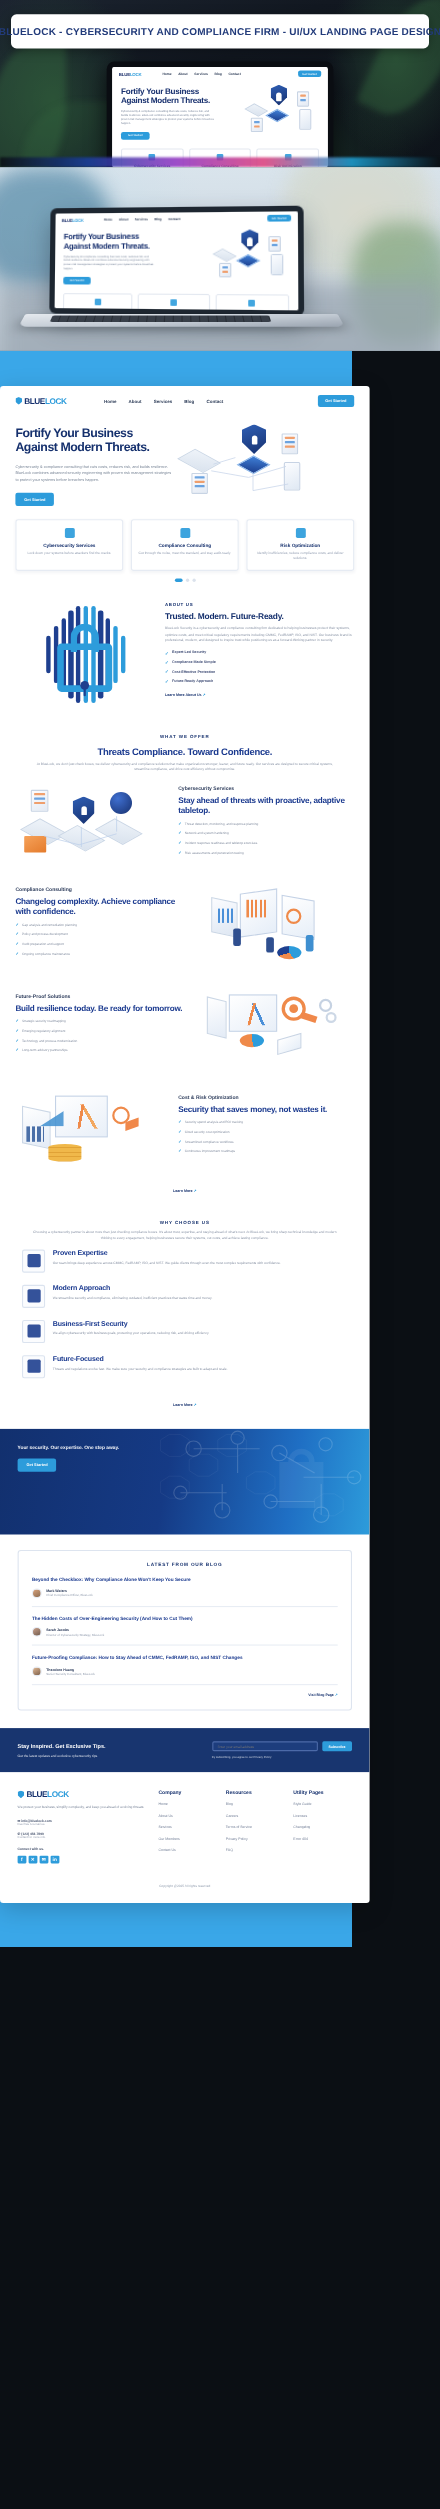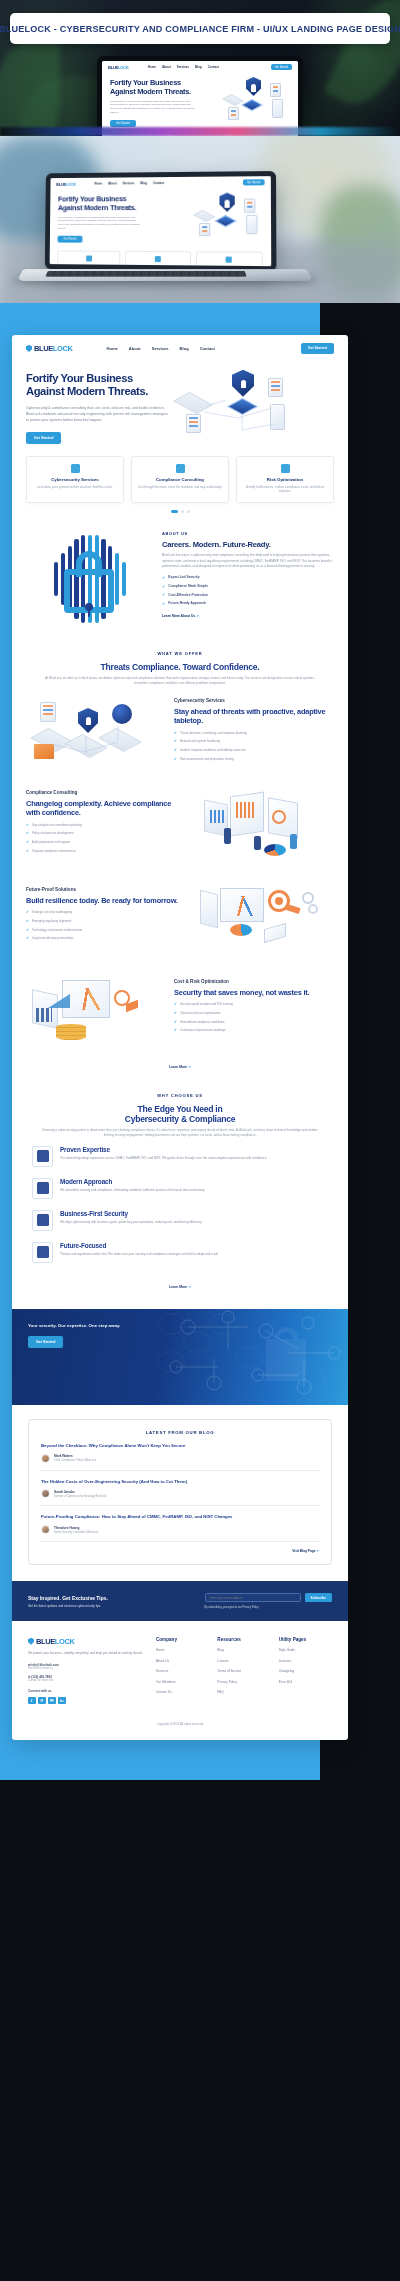--- a/index.html
+++ b/index.html
@@ -6,21 +6,21 @@
   * { box-sizing: border-box; margin: 0; padding: 0; }
   html, body {
     width: 400px;
     background: #0b0f14;
     font-family: "Liberation Sans", sans-serif;
   }
   .page { width: 400px; height: 2281px; position: relative; overflow: hidden; }
 
   
   .shot-dark {
-    position: relative; width: 400px; height: 136px;
+    position: relative; width: 400px; height: 152px;
     background:
       radial-gradient(ellipse 120px 150px at 12% 60%, rgba(46,92,58,.55), transparent 70%),
       radial-gradient(ellipse 90px 130px at 90% 35%, rgba(52,104,66,.45), transparent 70%),
       radial-gradient(ellipse 140px 90px at 70% 95%, rgba(30,60,40,.5), transparent 70%),
       linear-gradient(150deg,#1c2430 0%, #121821 45%, #0d1219 100%);
     overflow: hidden;
   }
   .leaf { position: absolute; background: rgba(60,120,70,.35); border-radius: 60% 5% 60% 5%; filter: blur(3px); }
   .title-bar {
     position: absolute; left: 10px; top: 13px; width: 380px; height: 31px;
@@ -78,21 +78,21 @@
     box-shadow: 0 10px 22px rgba(40,55,70,.42); transform: perspective(500px) rotateY(-6deg) rotateX(2deg);}
   .lap2 .inner { width:100%; height:100%; background:#fff; border-radius:2px; overflow:hidden; position:relative;}
   .lap2 .deck { position:absolute; left:-22px; bottom:-2px; width:290px; height:22px;
     background: linear-gradient(175deg,#e6eaef 0%,#c3cbd4 55%,#9aa4b0 100%);
     border-radius: 3px 3px 8px 8px; transform: perspective(420px) rotateX(58deg);
     box-shadow: 0 6px 14px rgba(0,0,0,.25);}
   .keys { position:absolute; left:26px; top:3px; width:200px; height:11px; background:#222831; border-radius:2px; opacity:.92;
     background-image: repeating-linear-gradient(90deg,#2c333d 0 7px,#1b2028 7px 8px), repeating-linear-gradient(180deg,#2c333d 0 3px,#1b2028 3px 3.6px);}
 
   
-  .showcase { position: relative; width: 320px; background: #3aa7e8; padding: 32px 12px 40px; }
+  .showcase { position: relative; width: 320px; background: #3aa7e8; padding: 32px 0 40px; }
   .site {
     width: 336px; margin: 0 auto; background: #fff; border-radius: 3px;
     box-shadow: 0 6px 22px rgba(0,0,0,.18); overflow: hidden;
     font-size: 4px; color: #3d4a60;
   }
 
   
   .nav { display:flex; align-items:center; padding: 8px 14px; }
   .logo { display:flex; align-items:center; gap:2px; }
   .logo .shield { width:6px;height:7px;background:#2d9cdb;
@@ -462,21 +462,21 @@
             <span style="height:34px;background:#2d9cdb;"></span>
           </div>
           <div class="lockart">
             <div class="sh"></div>
               <div class="body"></div>
               <div class="kh"></div>
           </div>
         </div>
         <div class="about-r">
           <div class="eyebrow">ABOUT US</div>
-          <h2>Careers. Modern. Future-Ready.</h2>
+          <h2>Trusted. Modern. Future-Ready.</h2>
           <p>BlueLock Security is a cybersecurity and compliance consulting firm dedicated to helping businesses protect their systems, optimize costs, and meet critical regulatory requirements including CMMC, FedRAMP, ISO, and NIST. Our business brand is professional, modern, and designed to inspire trust while positioning us as a forward-thinking partner in security.</p>
           <ul class="checks">
             <li>Expert-Led Security</li>
             <li>Compliance Made Simple</li>
             <li>Cost-Effective Protection</li>
             <li>Future-Ready Approach</li>
           </ul>
           <span class="lnk">Learn More About Us</span>
         </div>
       </div>
@@ -597,24 +597,20 @@
           </ul>
         </div>
       </div>
 
       <div class="learn-c">
         <span class="lnk">Learn More</span>
       </div>
 
       <div class="sec-head">
         <div class="eyebrow">WHY CHOOSE US</div>
-        <h2>
-          <span>The Edge You Need in</span><br>
-          <span>Cybersecurity &amp; Compliance</span>
-        </h2>
         <p>Choosing a cybersecurity partner is about more than just checking compliance boxes. It's about trust, expertise, and staying ahead of what's next. At BlueLock, we bring sharp technical knowledge and modern thinking to every engagement, helping businesses secure their systems, cut costs, and achieve lasting compliance.</p>
       </div>
 
       <div class="why-list">
         <div class="why-item">
           <div class="box">
               <div class="g"></div>
             </div>
           <div>
               <h4>Proven Expertise</h4>

